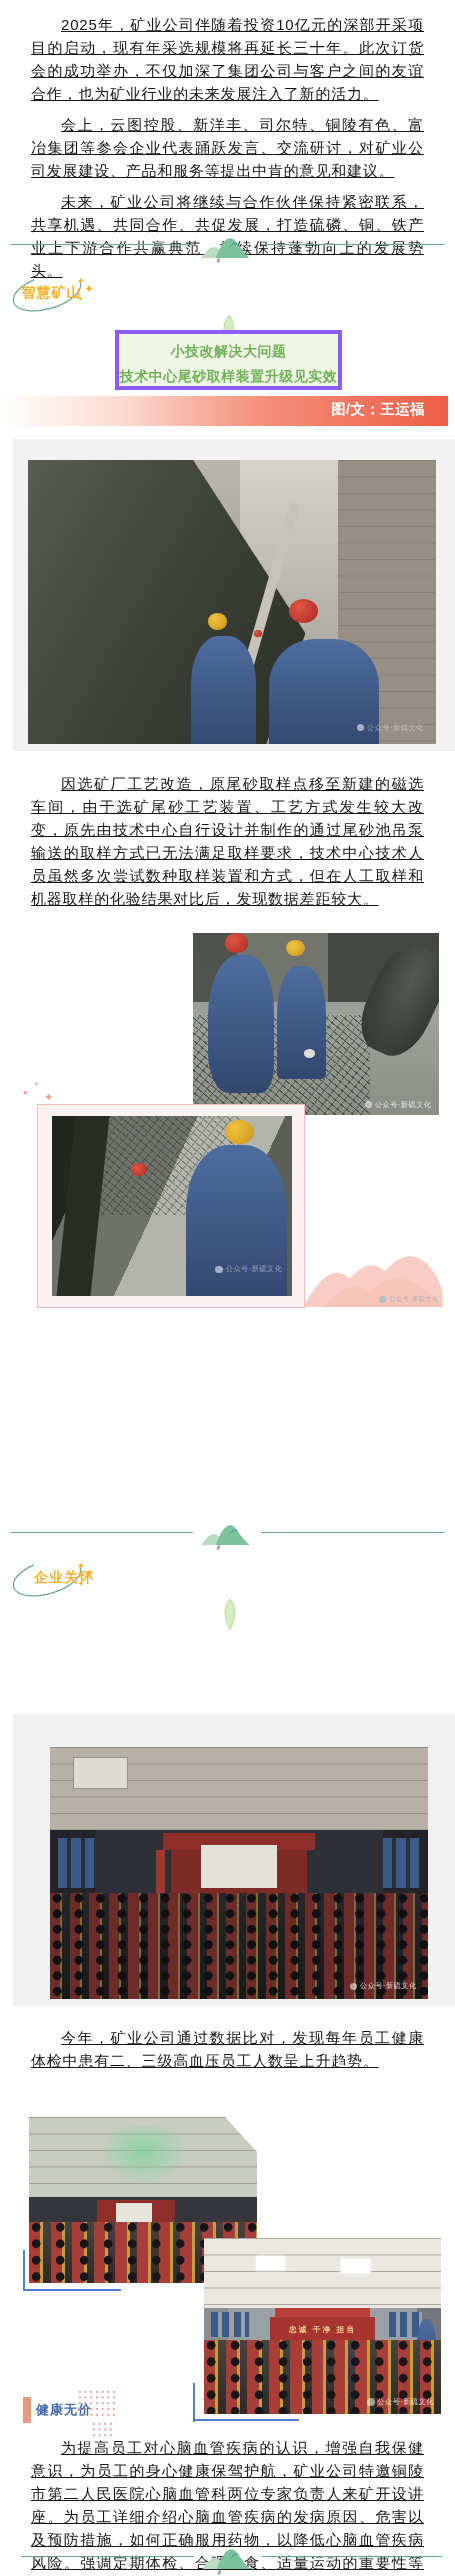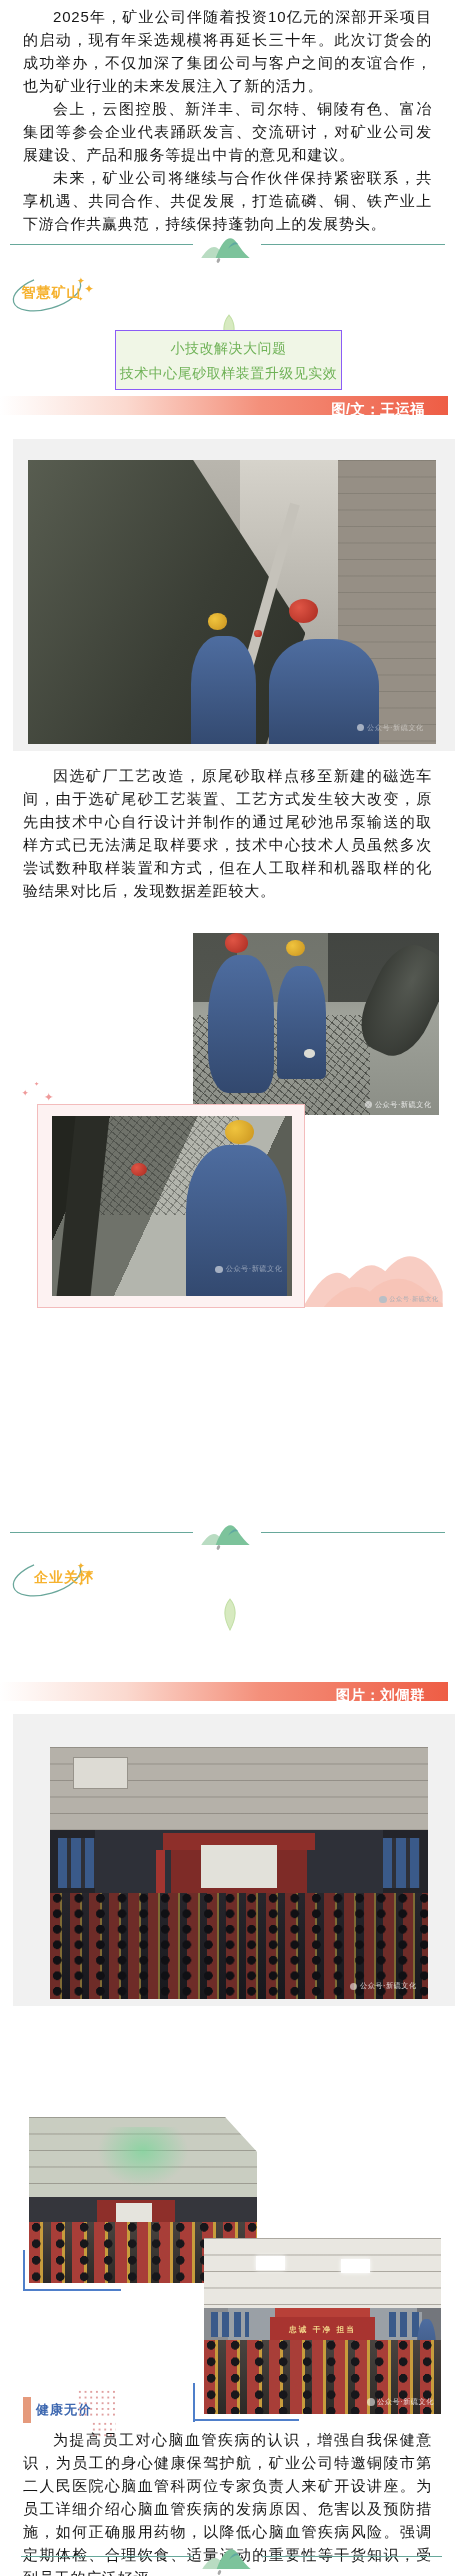--- a/index.html
+++ b/index.html
@@ -2,35 +2,35 @@
 <html style="font-size:8.2px"><head>
 <meta charset="utf-8">
 <style>
   html,body{margin:0;padding:0;background:#fff;}
   #page{position:relative;width:455px;height:2590px;background:#ffffff;overflow:hidden;
         font-family:"Liberation Sans","DejaVu Sans",sans-serif;}
   .abs{position:absolute;}
   
   .tblock{position:absolute;left:23px;width:409px;font-size:15px;line-height:23px;
           letter-spacing:0.8px;color:#161616;text-align:justify;}
-  .tblock p{margin:0;text-indent:30px;}
+  .tblock p{margin:8px;text-indent:30px;text-decoration:underline;}
   
   .dline{position:absolute;height:1px;background:#67a89b;}
   .speck{position:absolute;width:3.1px;height:4.6px;background:#a9a9a9;border-radius:50%;
          transform:rotate(24deg);}
   
   .slabel{position:absolute;font-size:14px;font-weight:bold;color:#f6b22f;letter-spacing:1px;}
   .star{position:absolute;color:#f6b22f;}
   .pinkstar{position:absolute;color:#ef9a9a;}
   
-  .tbox{position:absolute;background:#f0f6e6;border:1px solid #8b5cf6;box-sizing:border-box;
-        text-align:center;color:#6fb257;font-weight:normal;font-size:14px;line-height:25px;
+  .tbox{position:absolute;background:#f0f6e6;border:4px solid #8b5cf6;box-sizing:border-box;
+        text-align:center;color:#6fb257;font-weight:bold;font-size:14px;line-height:25px;
         padding-top:4.6px;letter-spacing:0.5px;}
   
-  .credit{position:absolute;left:0;height:19px;line-height:26px;text-align:right;
+  .credit{position:absolute;left:0;height:30px;line-height:26px;text-align:right;
           color:#ffffff;font-weight:bold;font-size:14.4px;letter-spacing:0.5px;
           background:linear-gradient(90deg,rgba(255,255,255,0) 0%,#fbd9cf 28%,#f4907b 58%,#ee5d45 100%);
           padding-right:23px;box-sizing:border-box;}
   
   .graycard{position:absolute;background:#f1f1f1;}
   .photo{position:absolute;overflow:hidden;}
   .layer{position:absolute;}
   .helmet{position:absolute;border-radius:50%;}
   .helmet.red{background:radial-gradient(circle at 35% 35%,#e05545,#a82a20);}
   .helmet.yellow{background:radial-gradient(circle at 35% 35%,#f0c43e,#c8921e);}
@@ -192,21 +192,20 @@
   <div class="slabel" style="left:34px;top:1569px;">企业关怀</div>
   <span class="star" style="left:77px;top:1560px;font-size:9.3px;">✦</span>
   <span class="star" style="left:84px;top:1567px;font-size:12px;">✦</span>
   <span class="star" style="left:78px;top:1580px;font-size:6.2px;">✦</span>
 
   <svg class="leaf" style="left:216px;top:1597px;" width="28" height="36" viewBox="0 0 54 70">
     <circle cx="27" cy="32" r="26" fill="#ffffff"></circle>
     <path d="M27,4 C39,18 42,36 27,64 C12,36 15,18 27,4 Z" fill="#d7eac0" stroke="#c2dfa6" stroke-width="2"></path>
   </svg>
 
-  <div class="credit" style="top:1682px;width:448px;">图片：刘倜群</div>
 
   <div class="graycard" style="left:13.4px;top:1714px;width:442px;height:292px;"></div>
   <div class="photo" style="left:50px;top:1747px;width:378px;height:252px;">
     <div class="layer grid" style="top:0;left:0;width:100%;height:33%;background-color:#b5b1a9;"></div>
     <div class="layer" style="left:6%;top:4%;width:14%;height:12%;background:#dddbd4;border:1px solid #97938b;"></div>
     <div class="layer" style="top:33%;left:0;width:100%;height:26%;
          background:linear-gradient(90deg,#23242a 0 12%,#2e3038 12% 88%,#23242a 88%);"></div>
     <div class="layer" style="left:2%;top:36%;width:10%;height:20%;
          background:repeating-linear-gradient(90deg,#3a5a8a 0 9.3px,#2e3038 9.3px 13.4px);"></div>
     <div class="layer" style="right:2%;top:36%;width:10%;height:20%;
@@ -216,20 +215,21 @@
     <div class="layer" style="left:40%;top:39%;width:20%;height:17%;background:#e2e1da;"></div>
     <div class="layer" style="left:28%;top:41%;width:2.5%;height:19%;background:#a23530;"></div>
     <div class="layer chairs-dark" style="bottom:0;left:0;width:100%;height:42%;"></div>
     <div class="wm" style="right:3%;bottom:3%;">
       <span class="dot"></span>
       <span>公众号·新硫文化</span>
     </div>
   </div>
 
   <div class="tblock" style="top:2018px;">
+    <p>今年，矿业公司通过数据比对，发现每年员工健康体检中患有二、三级高血压员工人数呈上升趋势。</p>
   </div>
 
   <div class="photo" style="left:29px;top:2117px;width:228px;height:166px;z-index:1;
        clip-path:polygon(0 0,86% 0,100% 21%,100% 100%,0 100%);">
     <div class="layer grid" style="top:0;left:0;width:100%;height:48%;background-color:#c9cdc1;"></div>
     <div class="layer" style="top:6%;left:30%;width:40%;height:36%;
          background:radial-gradient(ellipse at 50% 40%,rgba(127,212,155,.8),rgba(127,212,155,0) 70%);"></div>
     <div class="layer" style="top:48%;left:0;width:100%;height:18%;background:#35363c;"></div>
     <div class="layer" style="left:30%;top:50%;width:34%;height:17%;background:#8e2f2a;"></div>
     <div class="layer" style="left:38%;top:52%;width:16%;height:13%;background:#e5e4dd;"></div>

